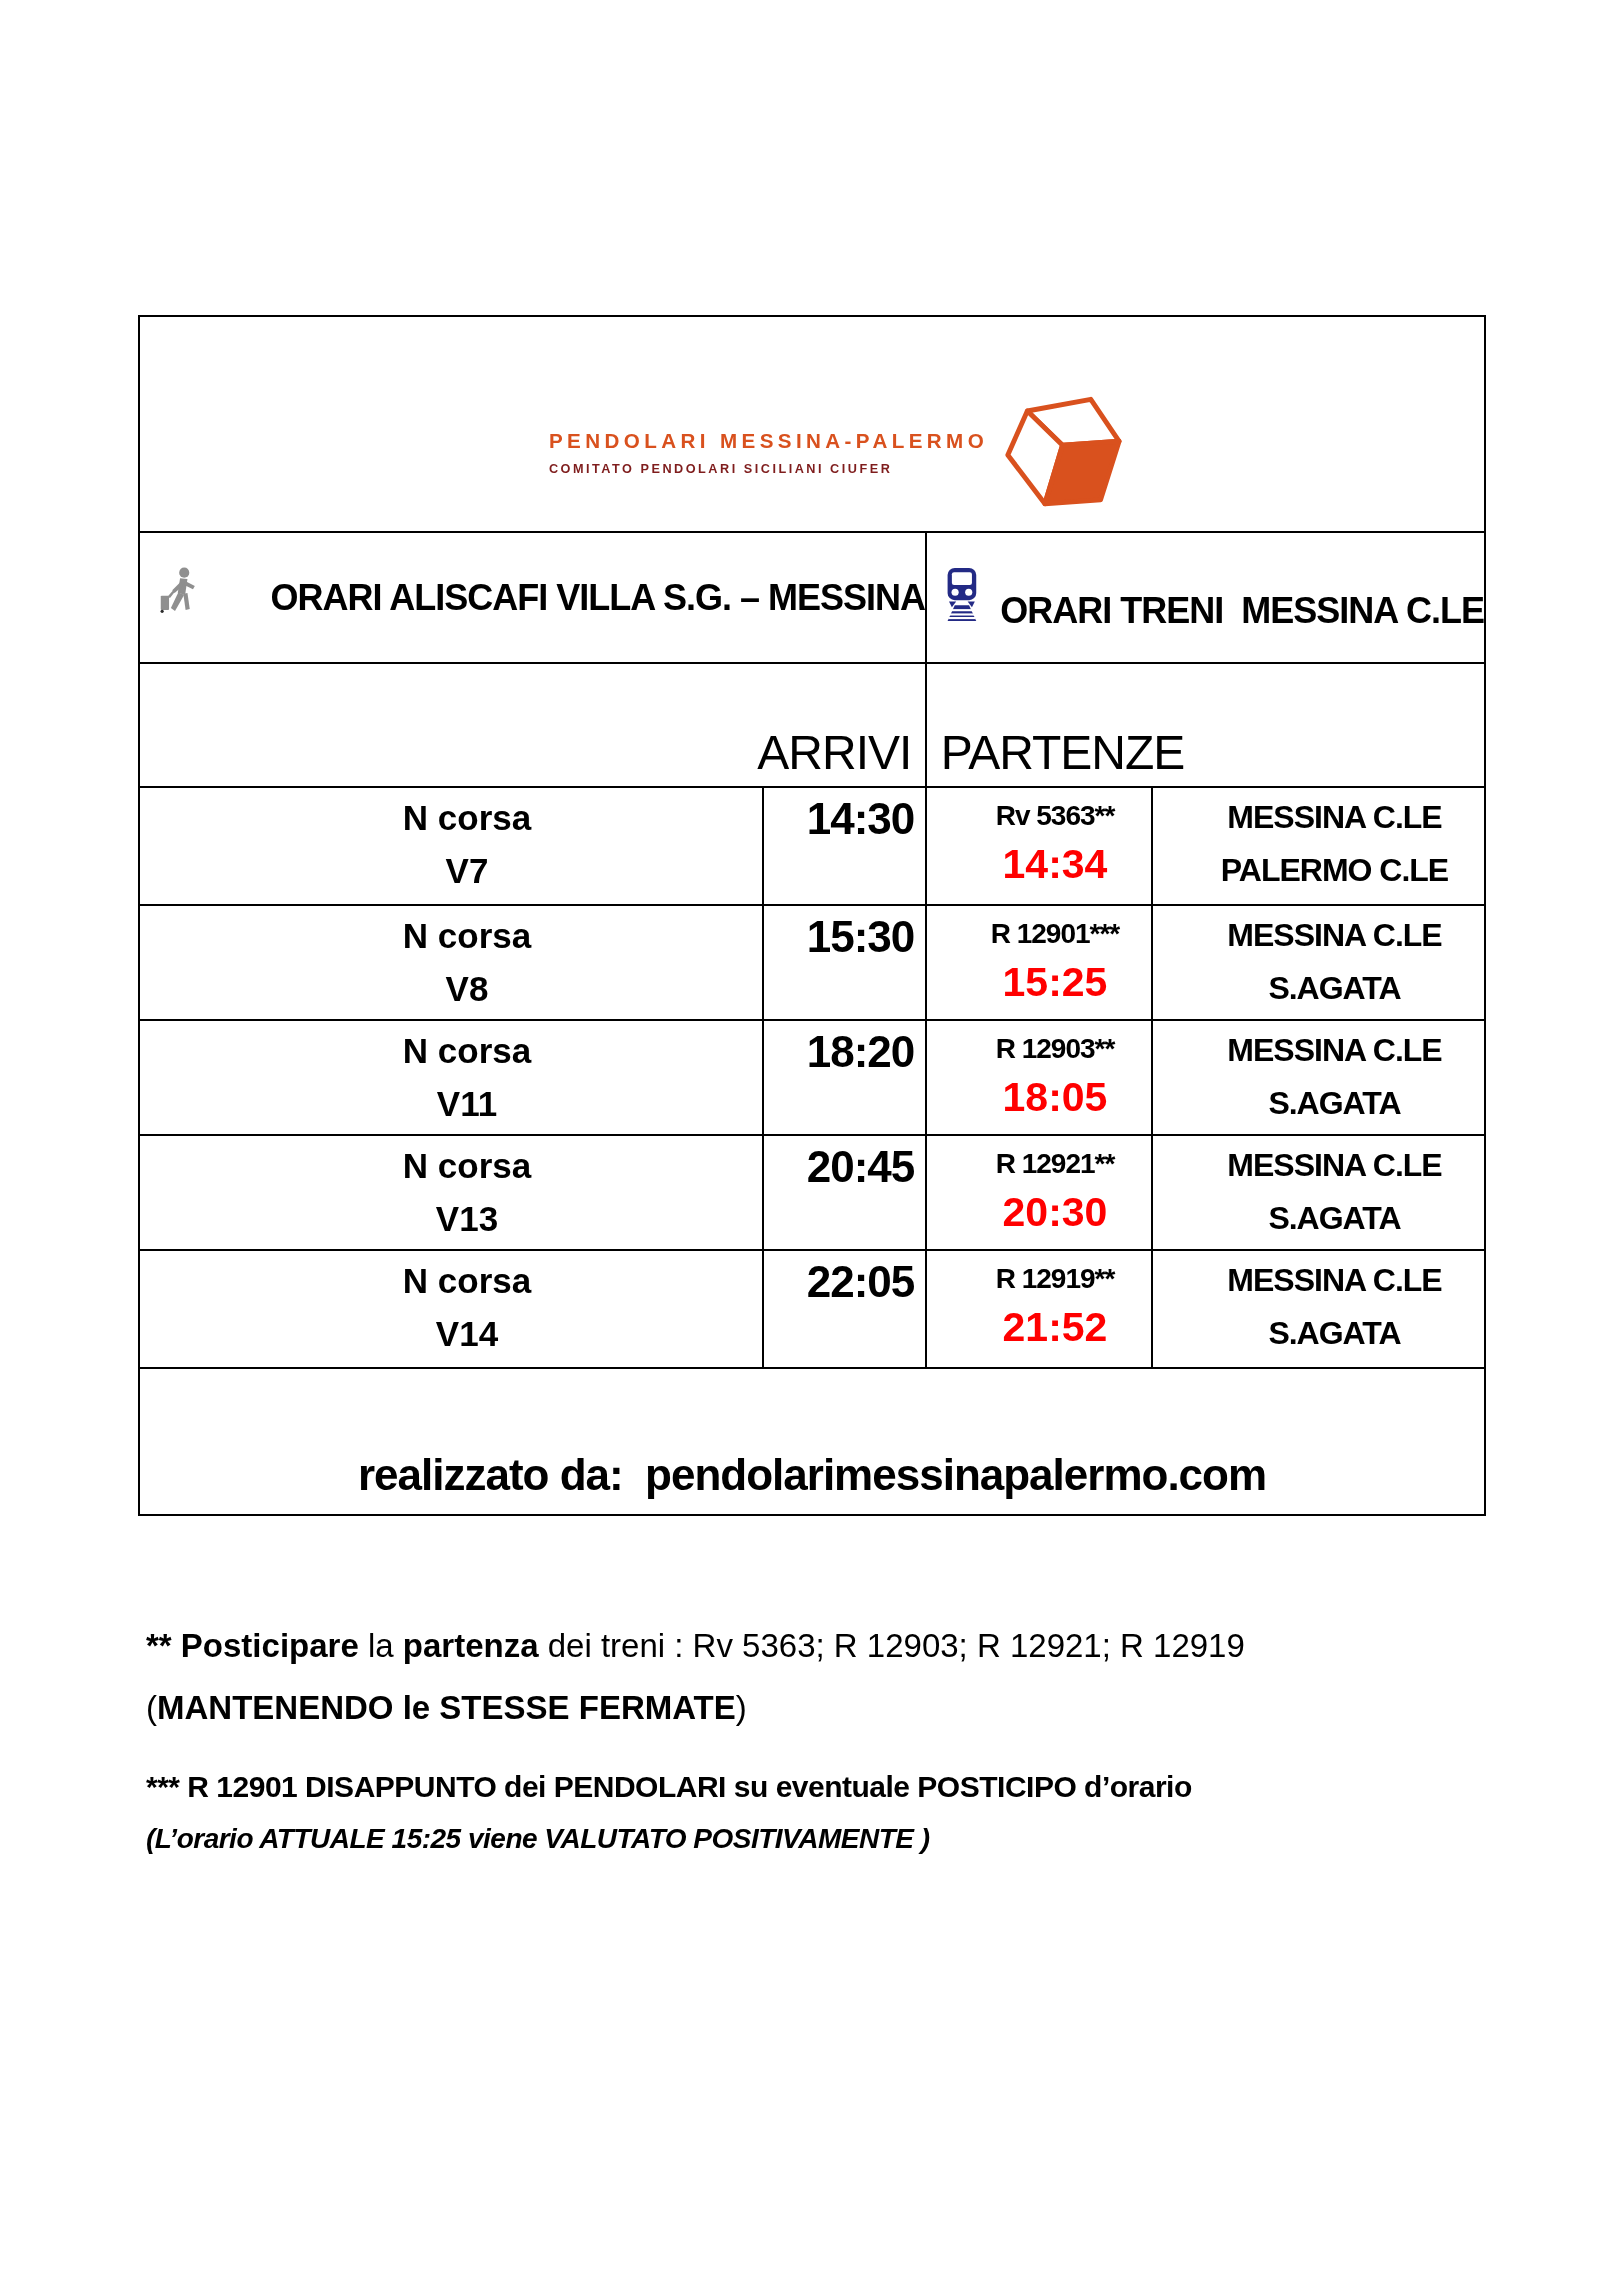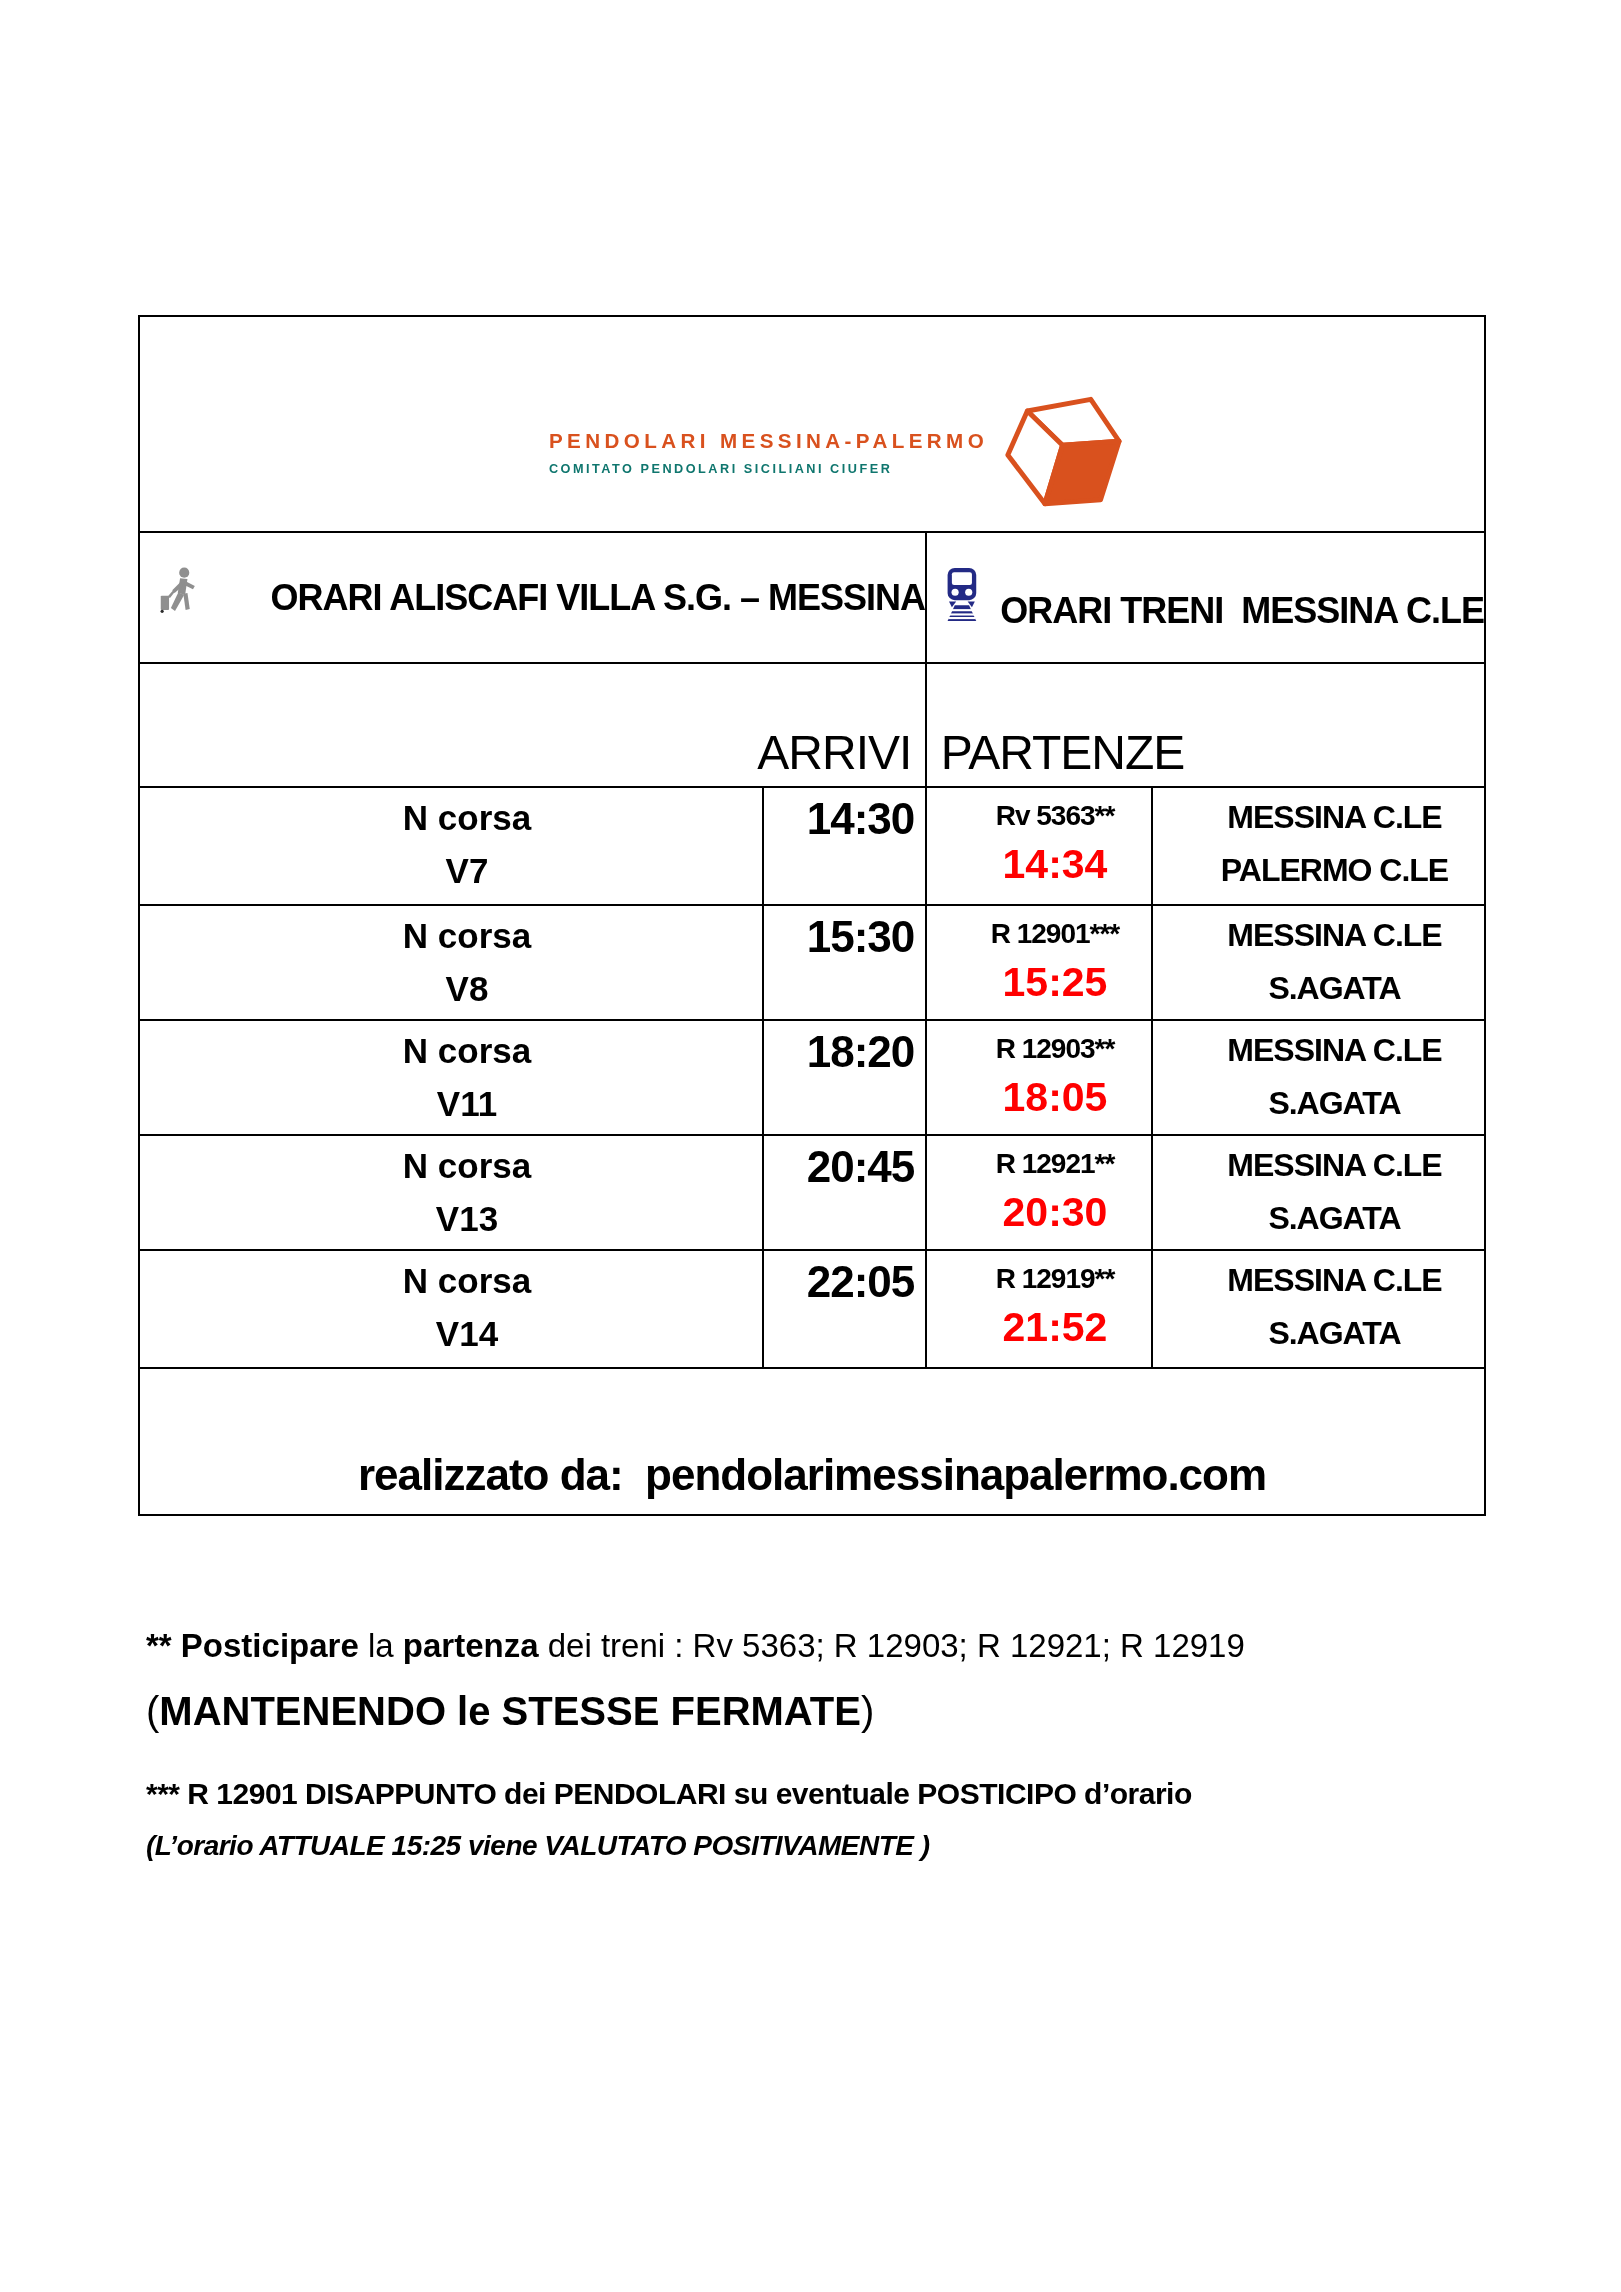--- a/index.html
+++ b/index.html
@@ -28,21 +28,21 @@
   .logo-wrap {
     height:157px; margin-top:57px; padding-left:49px;
     display:flex; align-items:center; justify-content:center; gap:12px;
   }
   .logo-text { text-align:left; }
   .logo-title {
     color:#D9511E; font-weight:700; font-size:20.6px; letter-spacing:4.4px;
     white-space:nowrap;
   }
   .logo-subtitle {
-    color:#0f766e; font-weight:700; font-size:12.7px; letter-spacing:2.5px;
+    color:#7f1d1d; font-weight:700; font-size:12.7px; letter-spacing:2.5px;
     margin-top:8.8px; white-space:nowrap;
   }
 
   
   tr.icons-row td { height:131px; }
   .hdr { display:flex; align-items:center; height:100%; }
   .hdr-left  { padding-left:17.6px; gap:67px; }
   .hdr-right { padding-left:11.8px; gap:15.7px; }
   .hdr-title { font-weight:700; font-size:36px; letter-spacing:-1px; white-space:pre; }
   .hdr-right .hdr-title { margin-top:27.4px; }
@@ -71,21 +71,21 @@
   td.c-route div { font-weight:700; font-size:32px; letter-spacing:-1px; }
 
   
   tr.credit-row td { height:147px; vertical-align:bottom; text-align:center; }
   .credit-text { font-weight:700; font-size:44px; letter-spacing:-1px; padding-bottom:13.7px; white-space:pre; }
 
   
   .notes { position:absolute; left:146px; top:1627px; width:1372px; }
   .note1-line1 { font-size:33px; white-space:pre-wrap; }
   .note1-line1 .b { font-weight:700; }
-  .note1-line2 { font-size:40px; margin-top:23.5px; white-space:pre-wrap; }
+  .note1-line2 { font-size:33px; margin-top:23.5px; white-space:pre-wrap; }
   .note1-line2 .b { font-weight:700; }
   .note2 { margin-top:43px; }
   .note2-line1 { font-size:30px; font-weight:700; letter-spacing:-0.5px; }
   .note2-line2 { font-size:28px; font-weight:700; font-style:italic; margin-top:19.6px; letter-spacing:-0.5px; }
 </style>
 </head>
 <body>
 
 <div class="page">
 

